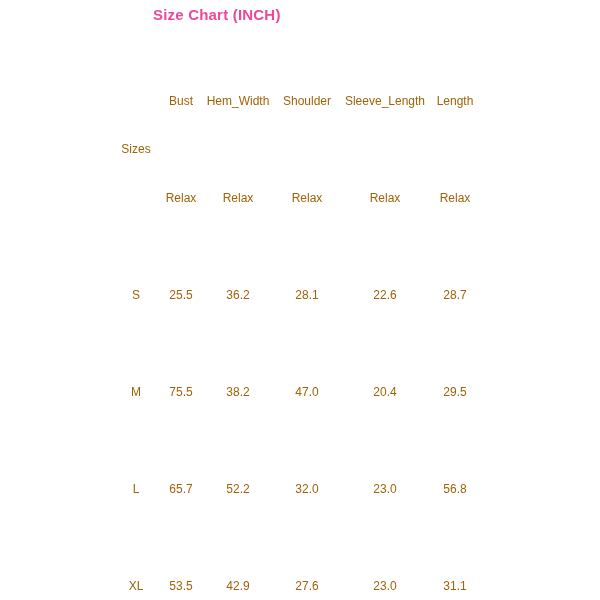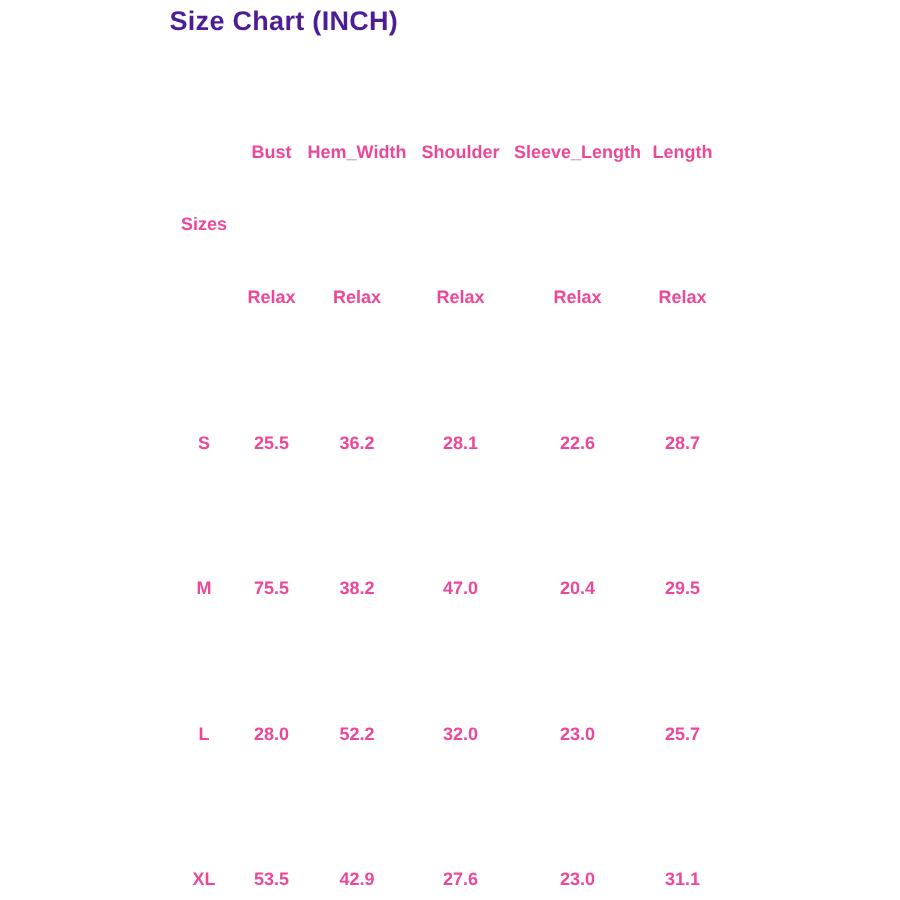--- a/index.html
+++ b/index.html
@@ -14,42 +14,43 @@
     position: relative;
     font-family: "Liberation Sans", sans-serif;
     color: #333333;
   }
   .chart-wrap {
     position: absolute;
     left: 113px;
     top: 8px;
   }
   .chart-title {
-    font-size: 18px;
+    font-size: 15px;
     line-height: 13px;
     font-weight: bold;
-    color: #4c1d95;
+    color: #ec4899;
     letter-spacing: 0.2px;
     white-space: nowrap;
+    margin-left: 40px;
   }
   table.size-table {
     margin-top: 31px;
     border-collapse: collapse;
     table-layout: fixed;
     border: none;
   }
   table.size-table th,
   table.size-table td {
     padding: 0;
     height: 97px;
     font-size: 12px;
-    font-weight: bold;
+    font-weight: normal;
     text-align: center;
     vertical-align: middle;
-    color: #ec4899;
+    color: #a16207;
     white-space: nowrap;
     border: none;
   }
   col.c-sizes  { width: 46px; }
   col.c-bust   { width: 44px; }
   col.c-hem    { width: 70px; }
   col.c-shldr  { width: 68px; }
   col.c-sleeve { width: 88px; }
   col.c-length { width: 52px; }
 </style>
@@ -97,25 +98,25 @@
       <tr>
         <td>M</td>
         <td>75.5</td>
         <td>38.2</td>
         <td>47.0</td>
         <td>20.4</td>
         <td>29.5</td>
       </tr>
       <tr>
         <td>L</td>
-        <td>28.0</td>
+        <td>65.7</td>
         <td>52.2</td>
         <td>32.0</td>
         <td>23.0</td>
-        <td>25.7</td>
+        <td>56.8</td>
       </tr>
       <tr>
         <td>XL</td>
         <td>53.5</td>
         <td>42.9</td>
         <td>27.6</td>
         <td>23.0</td>
         <td>31.1</td>
       </tr>
     </tbody>

